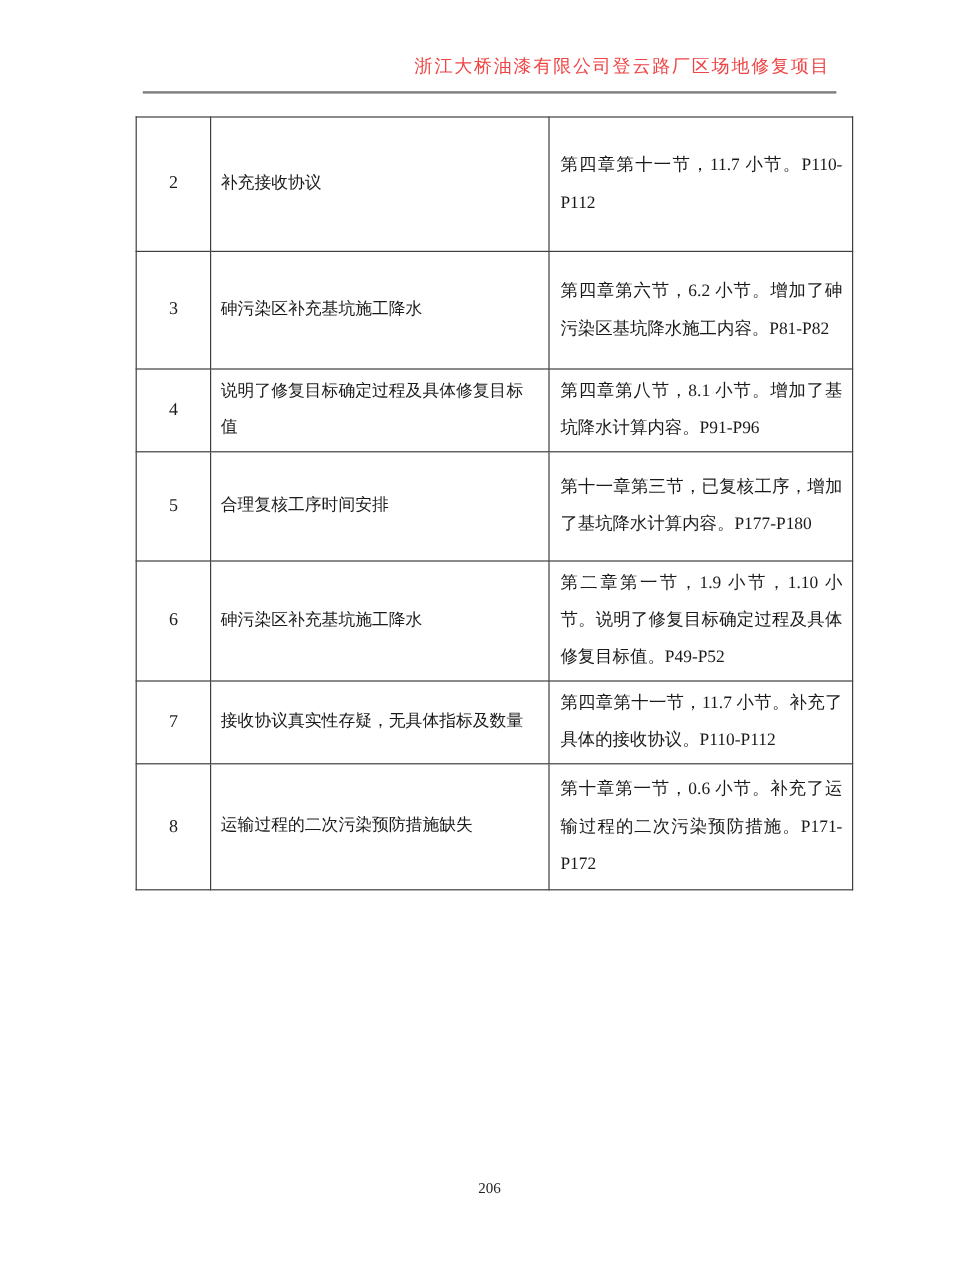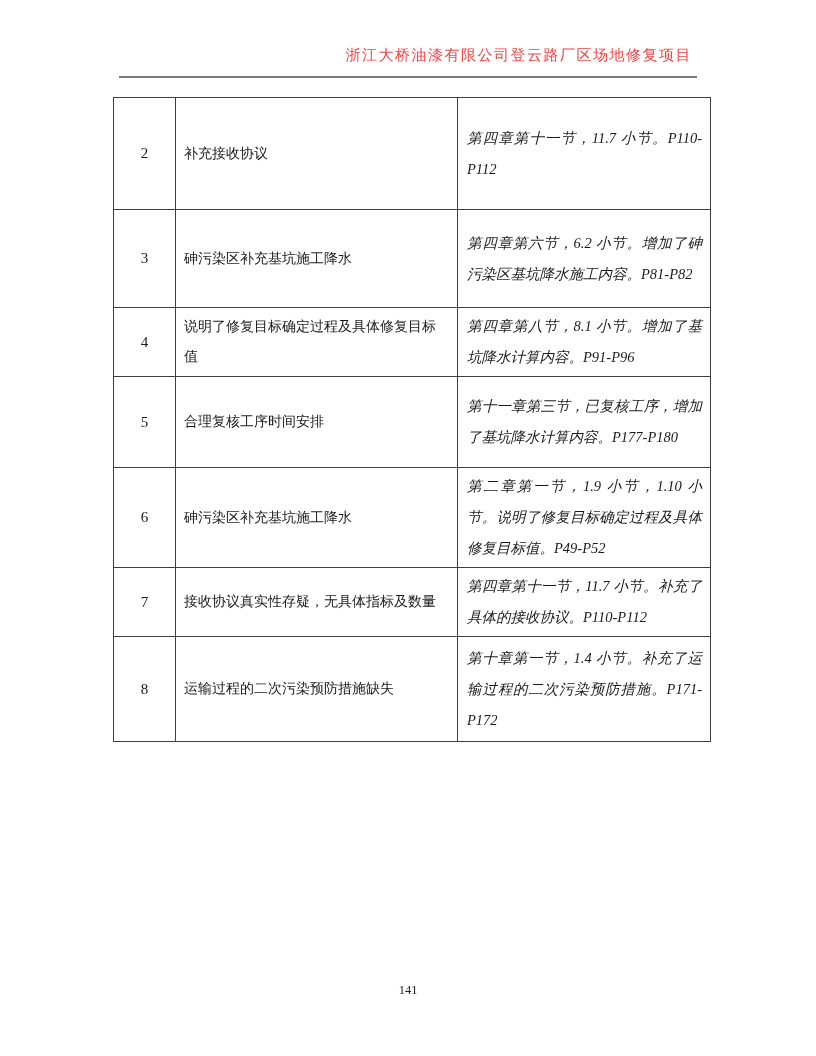--- a/index.html
+++ b/index.html
@@ -52,21 +52,20 @@
   td.cell-issue {
     font-size: 14px;
     line-height: 30px;
     padding: 2px 8px;
   }
   td.cell-response {
     text-align: justify;
     font-size: 14.5px;
     line-height: 31px;
     padding: 3px 8px 3px 9px;
-    font-style: italic;
   }
   .footer-page {
     position: absolute;
     left: 0;
     top: 983px;
     width: 816px;
     text-align: center;
     font-size: 12.5px;
     color: #222;
   }
@@ -111,18 +110,18 @@
       <td class="cell-response">第二章第一节，1.9 小节，1.10 小节。说明了修复目标确定过程及具体修复目标值。P49-P52</td>
     </tr>
     <tr style="height:60px">
       <td class="cell-num">7</td>
       <td class="cell-issue">接收协议真实性存疑，无具体指标及数量</td>
       <td class="cell-response">第四章第十一节，11.7 小节。补充了具体的接收协议。P110-P112</td>
     </tr>
     <tr style="height:105px">
       <td class="cell-num">8</td>
       <td class="cell-issue">运输过程的二次污染预防措施缺失</td>
-      <td class="cell-response">第十章第一节，1.4 小节。补充了运输过程的二次污染预防措施。P171-P172</td>
+      <td class="cell-response">第十章第一节，0.6 小节。补充了运输过程的二次污染预防措施。P171-P172</td>
     </tr>
   </tbody>
 </table>
 
-<div class="footer-page">141</div>
+<div class="footer-page">206</div>
 
 </body></html>

